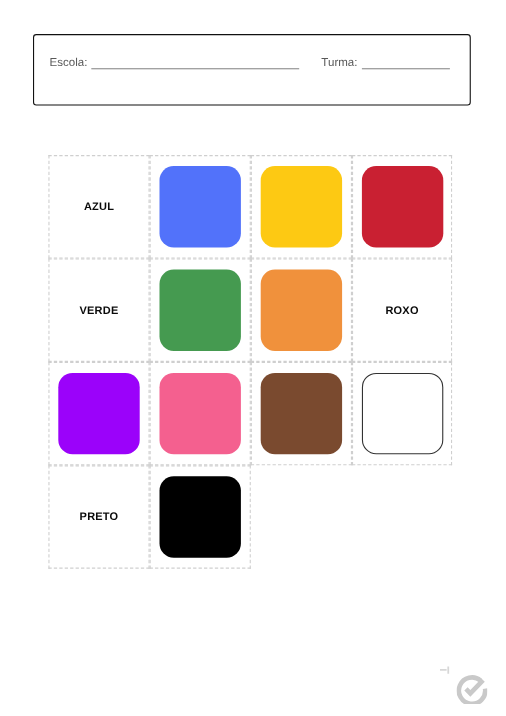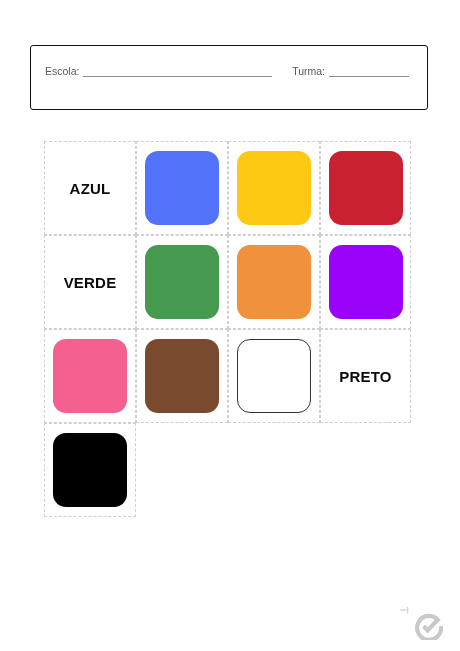--- a/index.html
+++ b/index.html
@@ -12,21 +12,21 @@
     background: #ffffff;
     font-family: "Liberation Sans", sans-serif;
     overflow: hidden;
     position: relative;
   }
 
   
   .header-box {
     position: absolute;
     left: 30px;
-    top: 45px;
+    top: 31px;
     width: 398px;
     height: 65px;
     border: 1.6px solid #111111;
     border-radius: 3px;
     box-sizing: border-box;
     padding: 10px 14px 0 14px;
   }
   .header-row {
     display: flex;
     align-items: flex-end;
@@ -73,21 +73,21 @@
   }
   .cell {
     border: 1.6px dashed #cfcfcf;
     box-sizing: border-box;
     display: flex;
     align-items: center;
     justify-content: center;
     position: relative;
   }
   .cell.word {
-    font-size: 15px;
+    font-size: 10px;
     font-weight: bold;
     color: #0a0a0a;
     letter-spacing: 0.2px;
   }
   .swatch {
     width: 74px;
     height: 74px;
     border-radius: 13px;
     box-sizing: border-box;
   }
@@ -138,20 +138,21 @@
     <div class="cell">
       <div class="swatch" style="background: rgb(201, 32, 50);"></div>
     </div>
     <div class="cell word">VERDE</div>
     <div class="cell">
       <div class="swatch" style="background: rgb(69, 154, 80);"></div>
     </div>
     <div class="cell">
       <div class="swatch" style="background: rgb(240, 145, 60);"></div>
     </div>
+    <div class="cell word">ROXO</div>
     <div class="cell">
       <div class="swatch" style="background: rgb(155, 2, 250);"></div>
     </div>
     <div class="cell">
       <div class="swatch" style="background: rgb(244, 96, 143);"></div>
     </div>
     <div class="cell">
       <div class="swatch" style="background: rgb(122, 74, 47);"></div>
     </div>
     <div class="cell">

